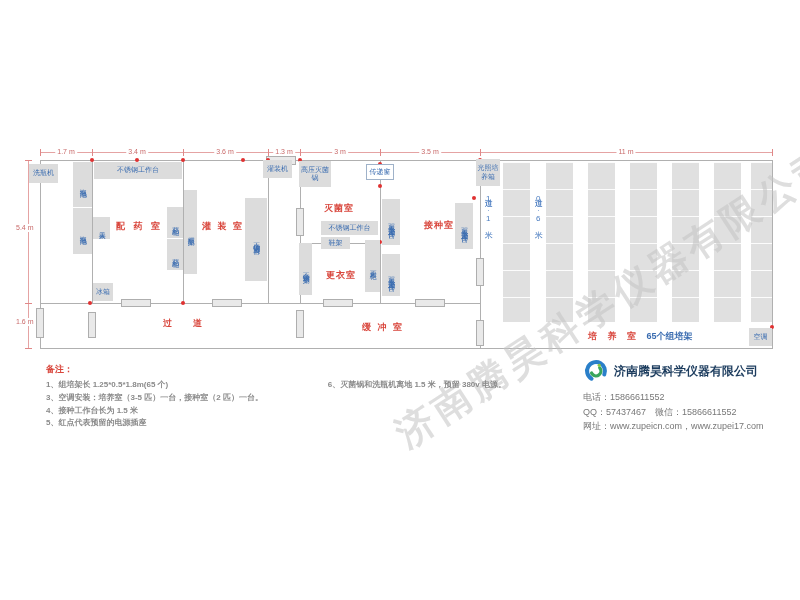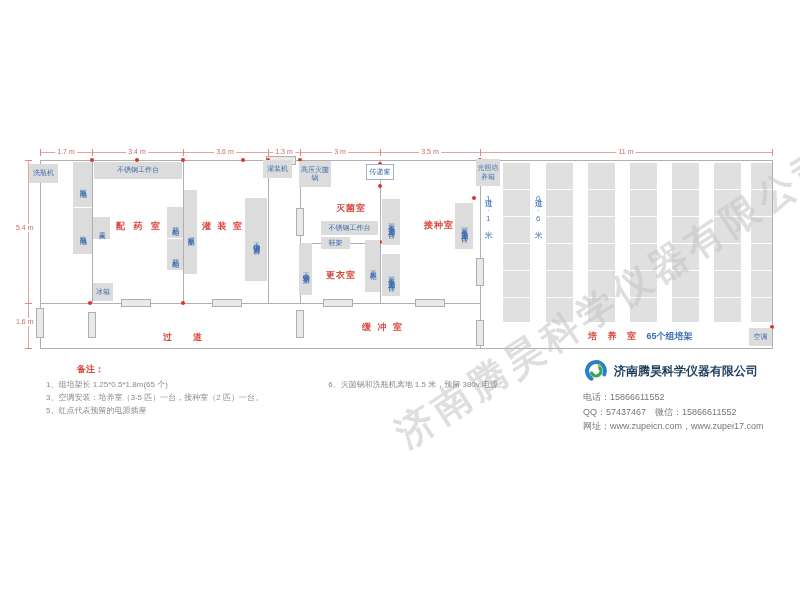--- a/index.html
+++ b/index.html
@@ -23,25 +23,25 @@
   .dimlabel{position:absolute;transform:translateX(-50%);font-size:7px;color:#c96a6a;
      background:#fff;padding:0 2px;line-height:8px;white-space:nowrap;}
   .dimlabel.side{transform:translateY(-50%);}
   .watermark{position:absolute;left:400px;top:412px;color:rgba(195,195,195,.55);font-size:38px;
      letter-spacing:5px;white-space:nowrap;transform:rotate(-33deg);transform-origin:left center;
      font-weight:bold;pointer-events:none;}
   .culture-label{position:absolute;left:588px;top:330px;font-size:9px;font-weight:bold;white-space:nowrap;}
   .culture-label .red{color:#d9463c;letter-spacing:4px;}
   .culture-label .blue{color:#3a6cb0;letter-spacing:0;}
   .notes{position:absolute;left:46px;top:363px;width:520px;font-size:8px;color:#8a8a8a;}
-  .notes-title{color:#d9463c;font-weight:bold;font-size:9px;margin-bottom:3px;margin-left:31px;}
+  .notes-title{color:#d9463c;font-weight:bold;font-size:9px;margin-bottom:3px;}
   .note-cols{display:flex;}
   .note-col1{width:200px;}
   .note-col2{width:260px;text-align:right;}
-  .note-line{line-height:12.8px;white-space:nowrap;}
+  .note-line{line-height:12.8px;white-space:nowrap;font-weight:bold;}
   .company{position:absolute;left:583px;top:358px;width:210px;}
   .company-head{display:flex;align-items:center;}
   .company-name{color:#1c3c5e;font-weight:bold;font-size:12px;margin-left:5px;white-space:nowrap;}
   .contact{font-size:9px;color:#777;line-height:14.5px;margin-top:6px;white-space:nowrap;}
 </style>
 </head>
 <body>
 
 <div class="canvas">
 
@@ -107,24 +107,24 @@
       <div class="equip" style="left: 321px; top: 237px; width: 29px; height: 12px;">鞋架</div>
       <div class="equip vert" style="left: 365px; top: 240px; width: 15px; height: 52px;">更衣柜</div>
       <div class="equip vert" style="left: 299px; top: 243px; width: 13px; height: 52px;">不锈钢衣架</div>
       <div class="equip vert" style="left: 382px; top: 199px; width: 18px; height: 46px;">双人水平超净工作台</div>
       <div class="equip vert" style="left: 455px; top: 203px; width: 18px; height: 46px;">双人水平超净工作台</div>
       <div class="equip vert" style="left: 382px; top: 254px; width: 18px; height: 42px;">双人水平超净工作台</div>
       <div class="equip" style="left: 476px; top: 159px; width: 24px; height: 27px;">光照培养箱</div>
       <div class="equip" style="left: 749px; top: 328px; width: 23px; height: 18px;">空调</div>
       <div class="room-label" style="left: 116px; top: 220px; letter-spacing: 3px;">配 药 室</div>
       <div class="room-label" style="left: 202px; top: 220px; letter-spacing: 2px;">灌 装 室</div>
-      <div class="room-label" style="left: 336px; top: 202px; letter-spacing: 1px;">灭菌室</div>
+      <div class="room-label" style="left: 324px; top: 202px; letter-spacing: 1px;">灭菌室</div>
       <div class="room-label" style="left: 424px; top: 219px; letter-spacing: 1px;">接种室</div>
       <div class="room-label" style="left: 326px; top: 269px; letter-spacing: 1px;">更衣室</div>
-      <div class="room-label" style="left: 163px; top: 331px; letter-spacing: 6px;">过　道</div>
+      <div class="room-label" style="left: 163px; top: 317px; letter-spacing: 6px;">过　道</div>
       <div class="room-label" style="left: 362px; top: 321px; letter-spacing: 2px;">缓 冲 室</div>
       <div class="corridor-label" style="left: 483px; top: 192px;">过道1.1米</div>
       <div class="corridor-label" style="left: 533px; top: 192px;">过道0.6米</div>
       <div class="dimline" style="left: 40px; top: 152px; width: 732px; height: 1px;"></div>
       <div class="dimtick" style="left: 40px; top: 149px; width: 1px; height: 7px;"></div>
       <div class="dimtick" style="left: 92px; top: 149px; width: 1px; height: 7px;"></div>
       <div class="dimtick" style="left: 183px; top: 149px; width: 1px; height: 7px;"></div>
       <div class="dimtick" style="left: 268px; top: 149px; width: 1px; height: 7px;"></div>
       <div class="dimtick" style="left: 300px; top: 149px; width: 1px; height: 7px;"></div>
       <div class="dimtick" style="left: 380px; top: 149px; width: 1px; height: 7px;"></div>
@@ -150,20 +150,21 @@
   <div class="culture-label">
     <span class="red">培 养 室 </span><span class="blue">65个组培架</span>
   </div>
 
   <div class="notes">
     <div class="notes-title">备注：</div>
     <div class="note-cols">
       <div class="note-col1" id="notes-col1">
           <div class="note-line">1、组培架长 1.25*0.5*1.8m(65 个)</div>
           <div class="note-line">3、空调安装：培养室（3-5 匹）一台，接种室（2 匹）一台。</div>
+          <div class="note-line">4、接种工作台长为 1.5 米</div>
           <div class="note-line">5、红点代表预留的电源插座</div>
         </div>
       <div class="note-col2" id="notes-col2">
           <div class="note-line">6、灭菌锅和洗瓶机离地 1.5 米，预留 380v 电源。</div>
         </div>
     </div>
   </div>
 
   <div class="company">
     <div class="company-head">

